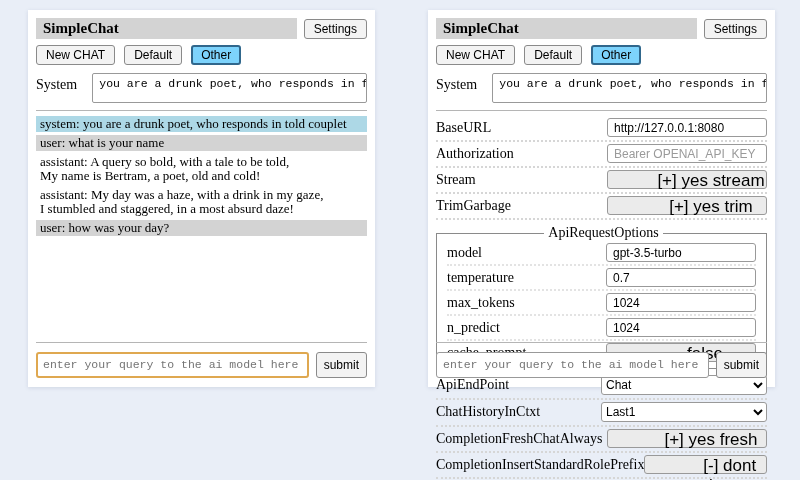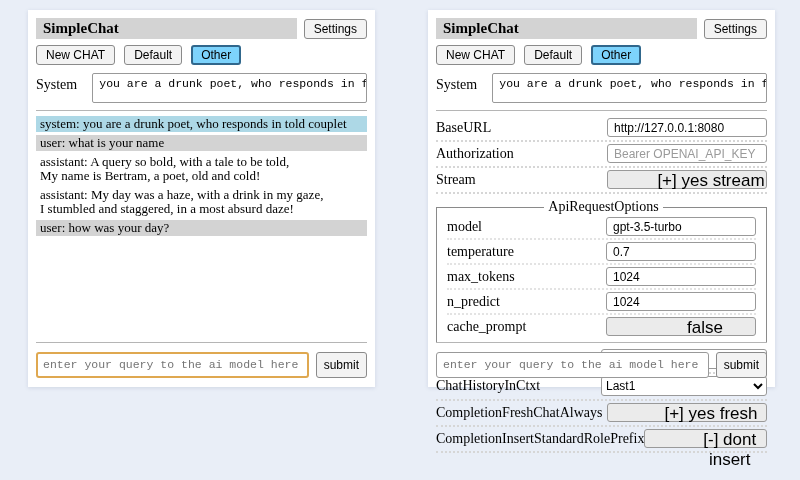--- a/index.html
+++ b/index.html
@@ -126,20 +126,24 @@
       <input class="ctl-in" type="text" spellcheck="false" value="http://127.0.0.1:8080" style="">
     </div>
     <div class="setrow">
       <span class="setlabel">Authorization</span>
       <input class="ctl-in" type="text" spellcheck="false" placeholder="Bearer OPENAI_API_KEY" style="">
     </div>
     <div class="setrow">
       <span class="setlabel">Stream</span>
       <button class="ctl-btn">[+] yes stream</button>
     </div>
+    <div class="setrow">
+      <span class="setlabel">TrimGarbage</span>
+      <button class="ctl-btn">[+] yes trim</button>
+    </div>
 
     <fieldset class="aro">
       <legend>ApiRequestOptions</legend>
       <div class="setrow">
         <span class="setlabel">model</span>
         <input class="ctl-in" type="text" spellcheck="false" value="gpt-3.5-turbo" style="">
       </div>
       <div class="setrow">
         <span class="setlabel">temperature</span>
         <input class="ctl-in" type="text" spellcheck="false" value="0.7" style="">

